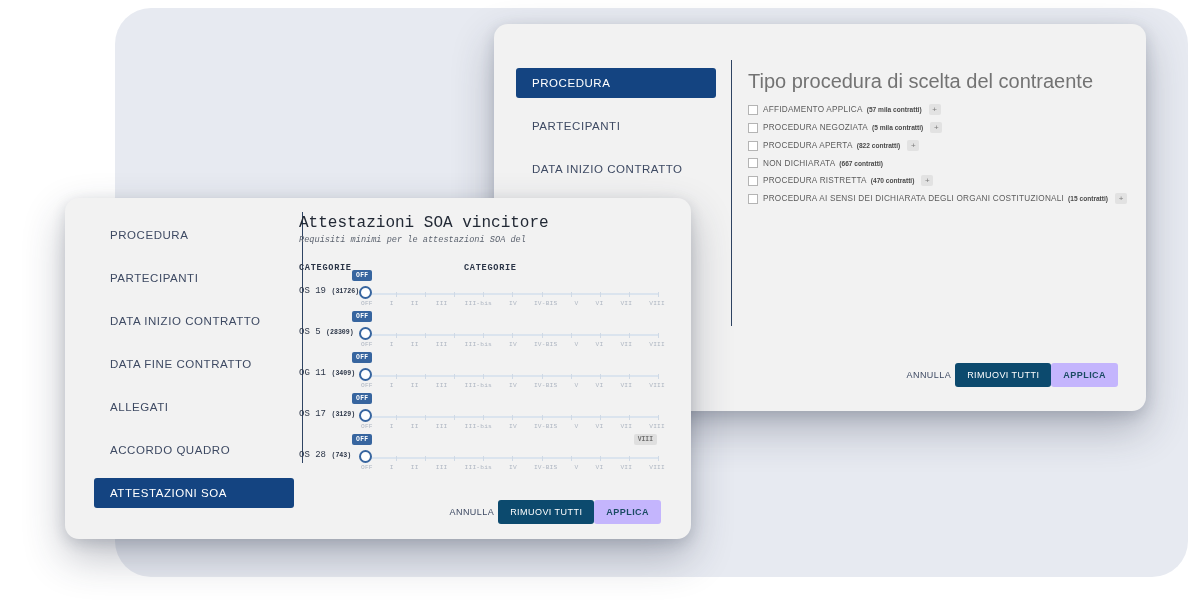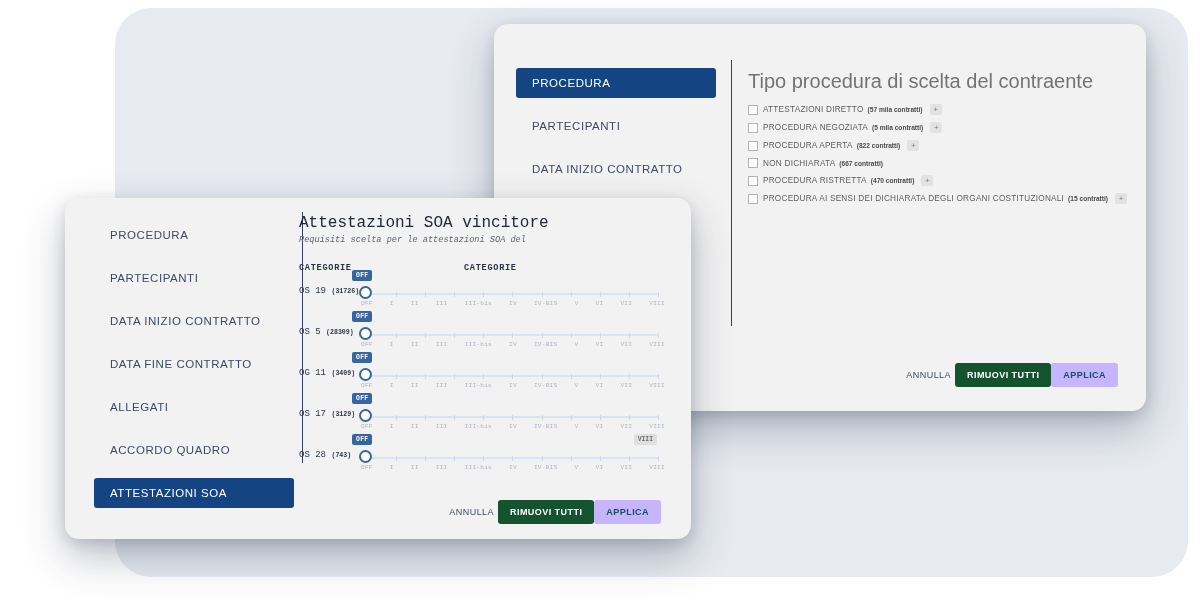--- a/index.html
+++ b/index.html
@@ -269,21 +269,21 @@
   .btn {
     font-size: 9px;
     letter-spacing: 0.45px;
     border-radius: 3px;
     padding: 7px 12px;
     white-space: nowrap;
     border: none;
     font-family: "Liberation Sans", sans-serif;
   }
   .btn-text { background: transparent; color: #3e4a63; padding-right: 4px; }
-  .btn-danger { background: #14532d; color: #ffffff; font-weight: bold; }
+  .btn-danger { background: #0c4a6e; color: #ffffff; font-weight: normal; }
   .btn-primary { background: #c4b5fd; color: #1a4b63; font-weight: bold; }
 </style>
 </head>
 <body>
 
 <div class="backdrop"></div>
 
 <div class="panel panel-back">
 
   <div class="nav" id="back-nav">
@@ -310,21 +310,21 @@
       </div>
     </div>
 
   <div class="divider"></div>
 
   <div class="content-back">
     <h2 class="section-title">Tipo procedura di scelta del contraente</h2>
     <div id="back-options">
         <div class="check-row">
           <span class="checkbox"></span>
-          <span class="check-label">ATTESTAZIONI DIRETTO</span>
+          <span class="check-label">AFFIDAMENTO APPLICA</span>
           <span class="check-count">(57 mila contratti)</span>
           <span class="expand-btn">+</span>
         </div>
         <div class="check-row">
           <span class="checkbox"></span>
           <span class="check-label">PROCEDURA NEGOZIATA</span>
           <span class="check-count">(5 mila contratti)</span>
           <span class="expand-btn">+</span>
         </div>
         <div class="check-row">
@@ -383,21 +383,21 @@
       </div>
       <div class="nav-item active">
         <span>ATTESTAZIONI SOA</span>
       </div>
     </div>
 
   <div class="divider"></div>
 
   <div class="content-front">
     <h2 class="soa-title">Attestazioni SOA vincitore</h2>
-    <p class="soa-sub">Requisiti scelta per le attestazioni SOA del</p>
+    <p class="soa-sub">Requisiti minimi per le attestazioni SOA del</p>
 
     <div class="col-heads">
       <span class="col-head-cat">CATEGORIE</span>
       <span>CATEGORIE</span>
     </div>
 
     <div id="front-rows">
         <div class="slider-row">
           <div class="cat-name"><span>OS 19</span> <span class="cat-count">(31726)</span></div>
           <div class="slider-wrap">

